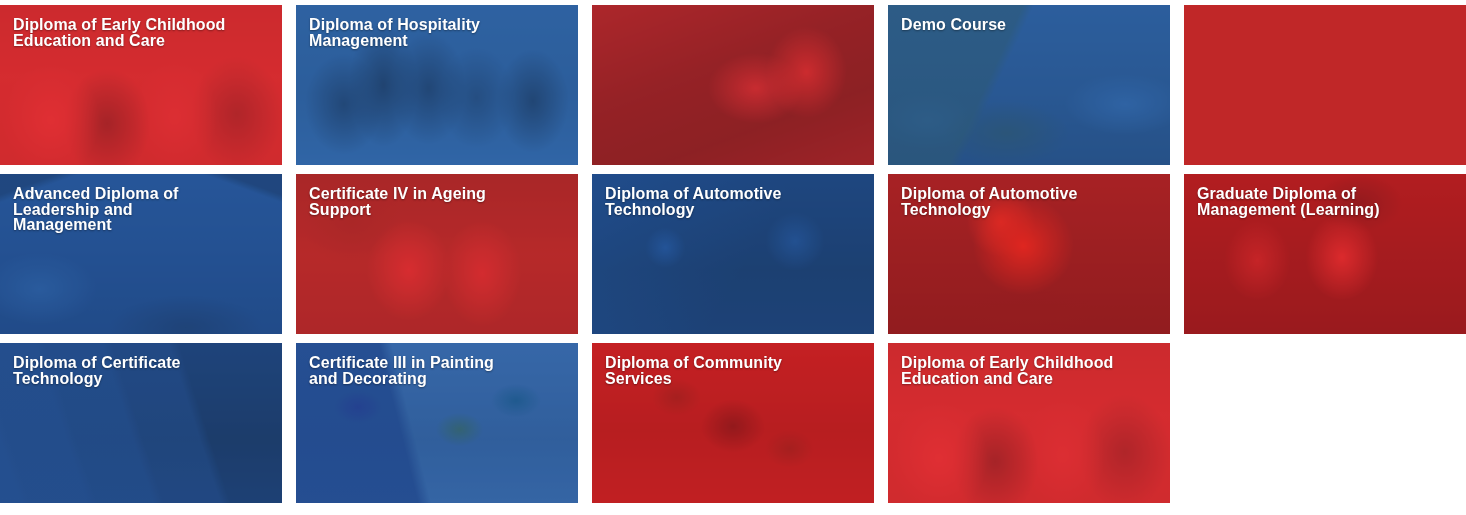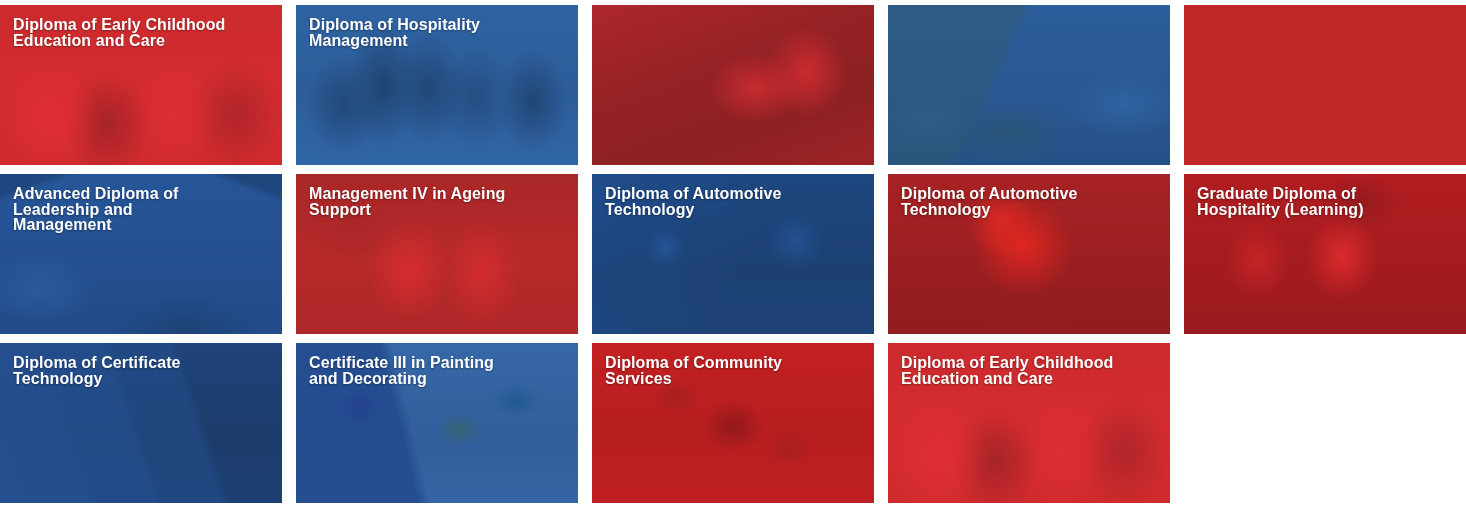--- a/index.html
+++ b/index.html
@@ -241,20 +241,21 @@
     <div class="photo img-mechanic"></div>
     <div class="tint" style="background:#e02a2f;"></div>
     <div class="tint-extra" style="background:#e2343a;"></div>
     <div class="card-link-surface"></div>
   </div>
 
   <div class="course-card">
     <div class="photo img-excavator"></div>
     <div class="tint" style="background:#2f66ab;"></div>
     <div class="tint-extra" style="background:#356bad;"></div>
+    <h3 class="card-title">Demo Course</h3>
     <div class="card-link-surface"></div>
   </div>
 
   <div class="course-card">
     <div class="photo img-carpentry"></div>
     <div class="tint" style="background:#e02a2f;"></div>
     <div class="tint-extra" style="background:#e2343a;"></div>
     <div class="card-link-surface"></div>
   </div>
 
@@ -265,21 +266,21 @@
     <h3 class="card-title">Advanced Diploma of
 Leadership and
 Management</h3>
     <div class="card-link-surface"></div>
   </div>
 
   <div class="course-card">
     <div class="photo img-agedcare"></div>
     <div class="tint" style="background:#e02a2f;"></div>
     <div class="tint-extra" style="background:#e2343a;"></div>
-    <h3 class="card-title">Management IV in Ageing
+    <h3 class="card-title">Certificate IV in Ageing
 Support</h3>
     <div class="card-link-surface"></div>
   </div>
 
   <div class="course-card">
     <div class="photo img-dashboard"></div>
     <div class="tint" style="background:#3f77bb;"></div>
     <div class="tint-extra" style="background:#2f66ab;"></div>
     <h3 class="card-title">Diploma of Automotive
 Technology</h3>
@@ -294,21 +295,21 @@
 Technology</h3>
     <div class="card-link-surface"></div>
   </div>
 
 
   <div class="course-card">
     <div class="photo img-graduation"></div>
     <div class="tint" style="background:#ef3438;"></div>
     <div class="tint-extra" style="background:#dd2b31;"></div>
     <h3 class="card-title">Graduate Diploma of
-Hospitality (Learning)</h3>
+Management (Learning)</h3>
     <div class="card-link-surface"></div>
   </div>
 
   <div class="course-card">
     <div class="photo img-cables"></div>
     <div class="tint" style="background:#4a7cbd;"></div>
     <div class="tint-extra" style="background:#2d5f9f;"></div>
     <h3 class="card-title">Diploma of Certificate
 Technology</h3>
     <div class="card-link-surface"></div>

